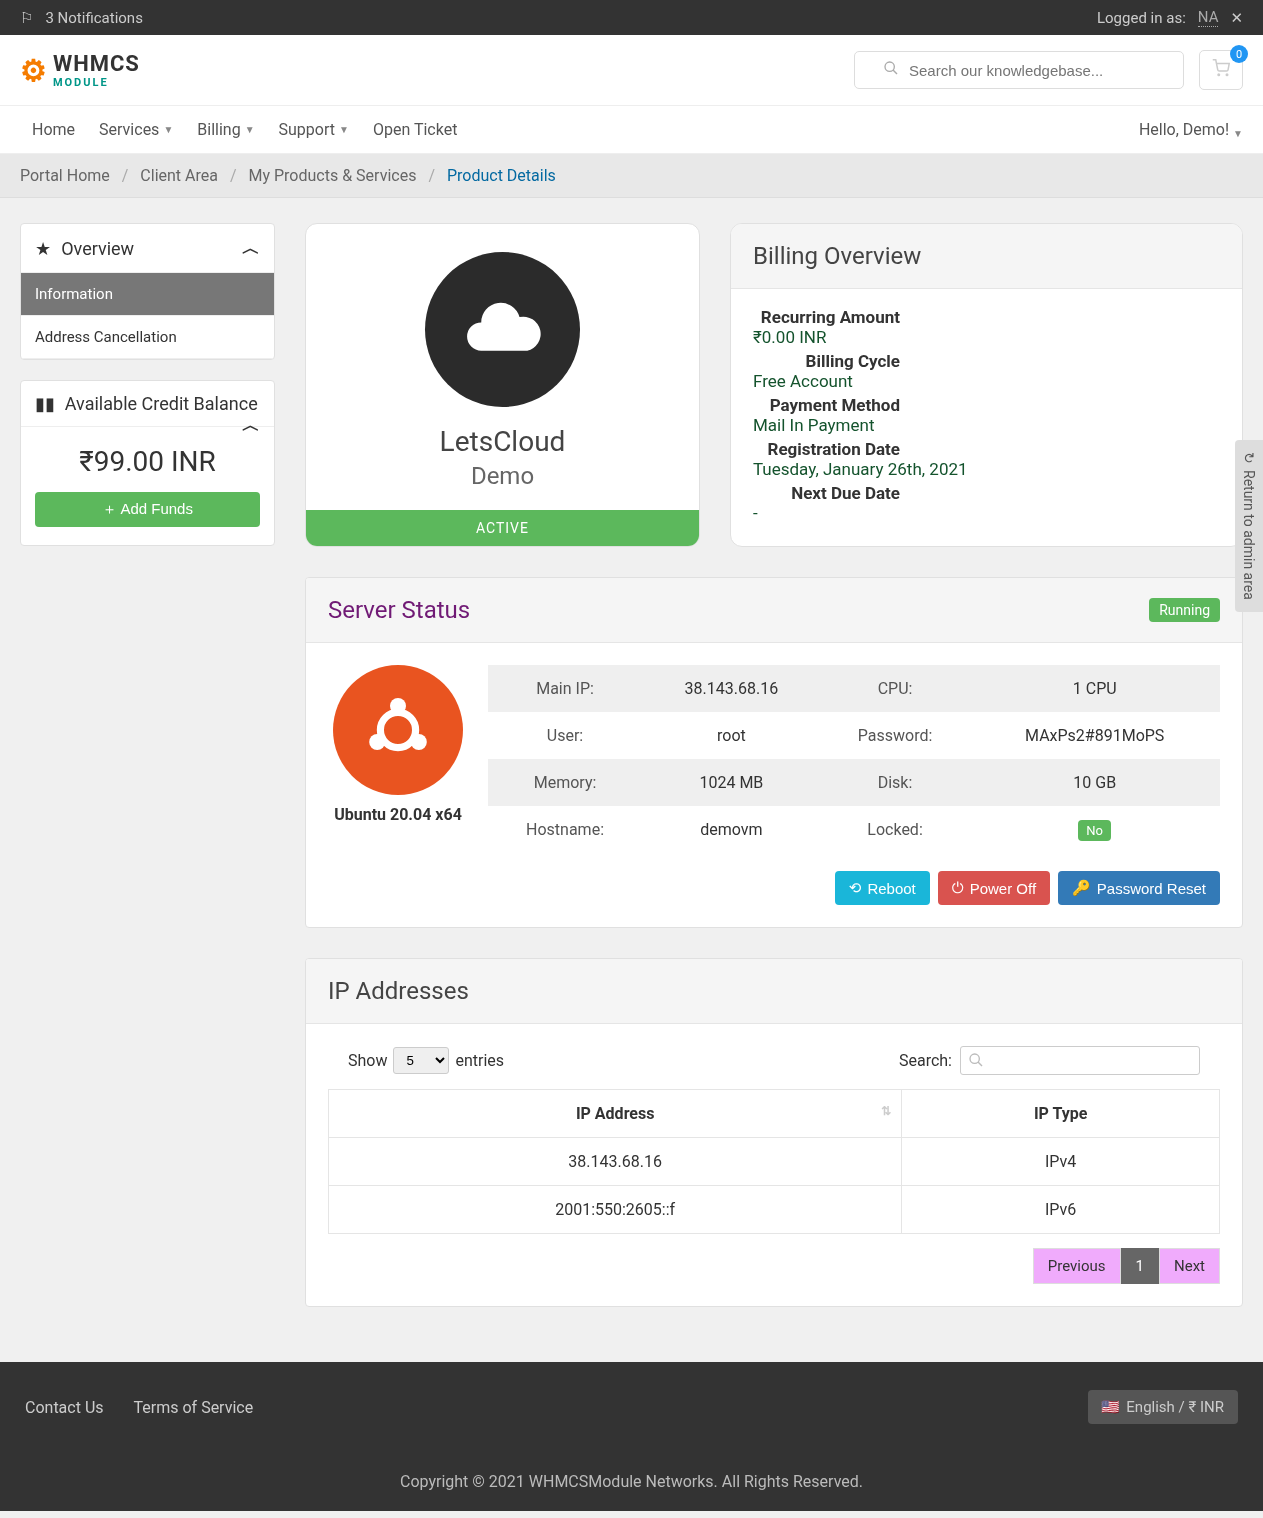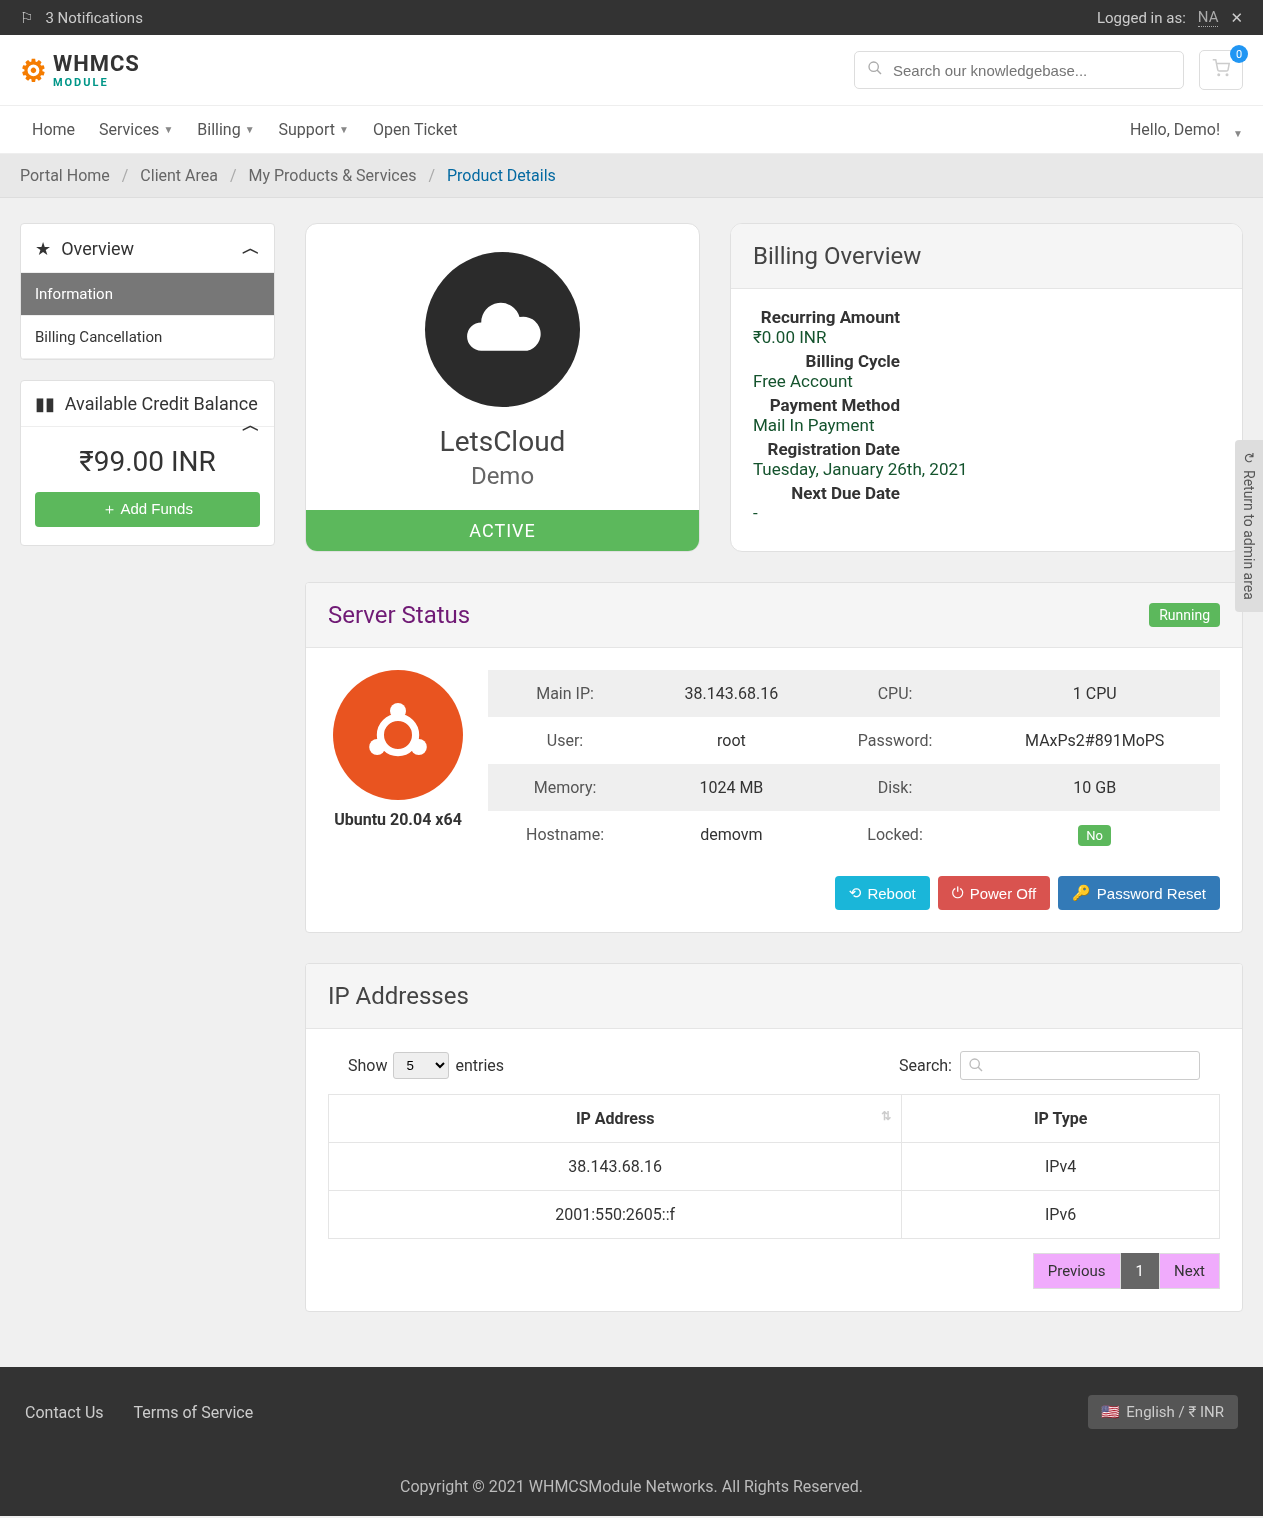--- a/index.html
+++ b/index.html
@@ -12,30 +12,30 @@
 .topbar .right { margin-left: auto; }
 .topbar .na { color: #aaa; border-bottom: 1px dotted #aaa; }
 
 
 .header { background: #fff; padding: 15px 20px; display: flex; align-items: center; justify-content: space-between; }
 .logo { font-weight: bold; font-size: 22px; display: flex; align-items: center; gap: 6px; }
 .logo .gear { color: #f57c00; font-size: 30px; }
 .logo .text1 { color: #333; letter-spacing: 1px; }
 .logo .text2 { color: #009688; font-size: 11px; letter-spacing: 2px; display: block; }
 .header-right { display: flex; align-items: center; gap: 15px; }
-.search-box { display: flex; align-items: center; border: 1px solid #ddd; border-radius: 5px; padding: 8px 12px; width: 330px; }
+.search-box { display: flex; align-items: center; border: 1px solid #ddd; border-radius: 5px; padding: 8px 28px; width: 330px; }
 .search-box input { border: none; outline: none; flex: 1; font-size: 15px; color: #888; }
 .cart-btn { position: relative; border: 1px solid #ddd; border-radius: 5px; padding: 8px 12px; color: #ccc; }
 .cart-badge { position: absolute; top: -6px; right: -6px; background: #2196f3; color: #fff; font-size: 11px; border-radius: 50%; width: 18px; height: 18px; display: flex; align-items: center; justify-content: center; }
 
 
 .navbar { background: #fff; border-top: 1px solid #eee; border-bottom: 1px solid #eee; padding: 0 20px; display: flex; justify-content: space-between; }
 .nav-links { display: flex; gap: 0; }
 .nav-links a { padding: 14px 12px; color: #555; font-size: 16px; display: flex; align-items: center; gap: 4px; }
-.nav-right { display: flex; align-items: flex-end; padding: 14px 0; color: #555; gap: 13px; }
+.nav-right { display: flex; align-items: flex-end; padding: 14px 0; color: #555; gap: 4px; }
 .caret { font-size: 10px; color: #888; }
 
 
 .breadcrumb { background: #e8e8e8; padding: 12px 20px; font-size: 16px; color: #666; border-bottom: 1px solid #ddd; }
 .breadcrumb .sep { margin: 0 8px; color: #aaa; }
 .breadcrumb .current { color: #0369a1; }
 
 
 .container { display: flex; gap: 30px; padding: 25px 20px; max-width: 1263px; margin: 0 auto; align-items: flex-start; position: relative; }
 .sidebar { width: 255px; flex-shrink: 0; }
@@ -52,21 +52,21 @@
 .btn-green { background: #5cb85c; color: #fff; border: none; border-radius: 4px; padding: 8px 16px; width: 100%; font-size: 15px; cursor: pointer; }
 
 
 .top-row { display: flex; gap: 30px; }
 .product-card { background: #fff; border: 1px solid #e0e0e0; border-radius: 12px; flex: 0 0 395px; display: flex; flex-direction: column; align-items: center; overflow: hidden; position: relative; }
 .product-card .body { padding: 28px 20px 20px; text-align: center; width: 100%; }
 .cloud-circle { width: 155px; height: 155px; background: #2b2b2b; border-radius: 50%; display: flex; align-items: center; justify-content: center; margin: 0 auto 18px; }
 .cloud-circle svg { width: 85px; height: 85px; fill: #fff; }
 .product-name { font-size: 28px; color: #444; font-weight: 400; }
 .product-group { font-size: 24px; color: #666; font-weight: 400; margin-top: 4px; }
-.status-bar { background: #5cb85c; color: #fff; text-align: center; padding: 10px; font-size: 18px; letter-spacing: 1px; width: 100%; }
+.status-bar { background: #5cb85c; color: #fff; text-align: center; padding: 10px; font-size: 14px; letter-spacing: 1px; width: 100%; }
 
 .billing-card { background: #fff; border: 1px solid #e0e0e0; border-radius: 12px; flex: 1; overflow: hidden; }
 .card-header { background: #f5f5f5; padding: 18px 22px; border-bottom: 1px solid #e5e5e5; font-size: 24px; color: #444; }
 .billing-table { padding: 18px 22px; }
 .billing-row { display: flex; margin-bottom: 4px; flex-direction: column; }
 .billing-label { width: 165px; text-align: right; font-weight: bold; padding-right: 18px; font-size: 17px; color: #333; }
 .billing-value { flex: 1; font-size: 17px; color: #14532d; }
 
 
 .card { background: #fff; border: 1px solid #e0e0e0; border-radius: 4px; overflow: hidden; position: relative; }
@@ -199,21 +199,21 @@
 <div class="container">
 
   <div class="sidebar">
     <div class="panel">
       <div class="panel-header">
         <span>★</span>
         <span>Overview</span>
         <span class="chev">︿</span>
       </div>
       <div class="panel-item active">Information</div>
-      <div class="panel-item">Billing Cancellation</div>
+      <div class="panel-item">Address Cancellation</div>
     </div>
 
     <div class="panel">
       <div class="panel-header">
         <span>▮▮</span>
         <span>Available Credit Balance</span>
         <span class="chev" style="position:absolute;right:14px;top:32px;">︿</span>
       </div>
       <div class="panel-body">
         <div class="credit-amount">₹99.00 INR</div>

